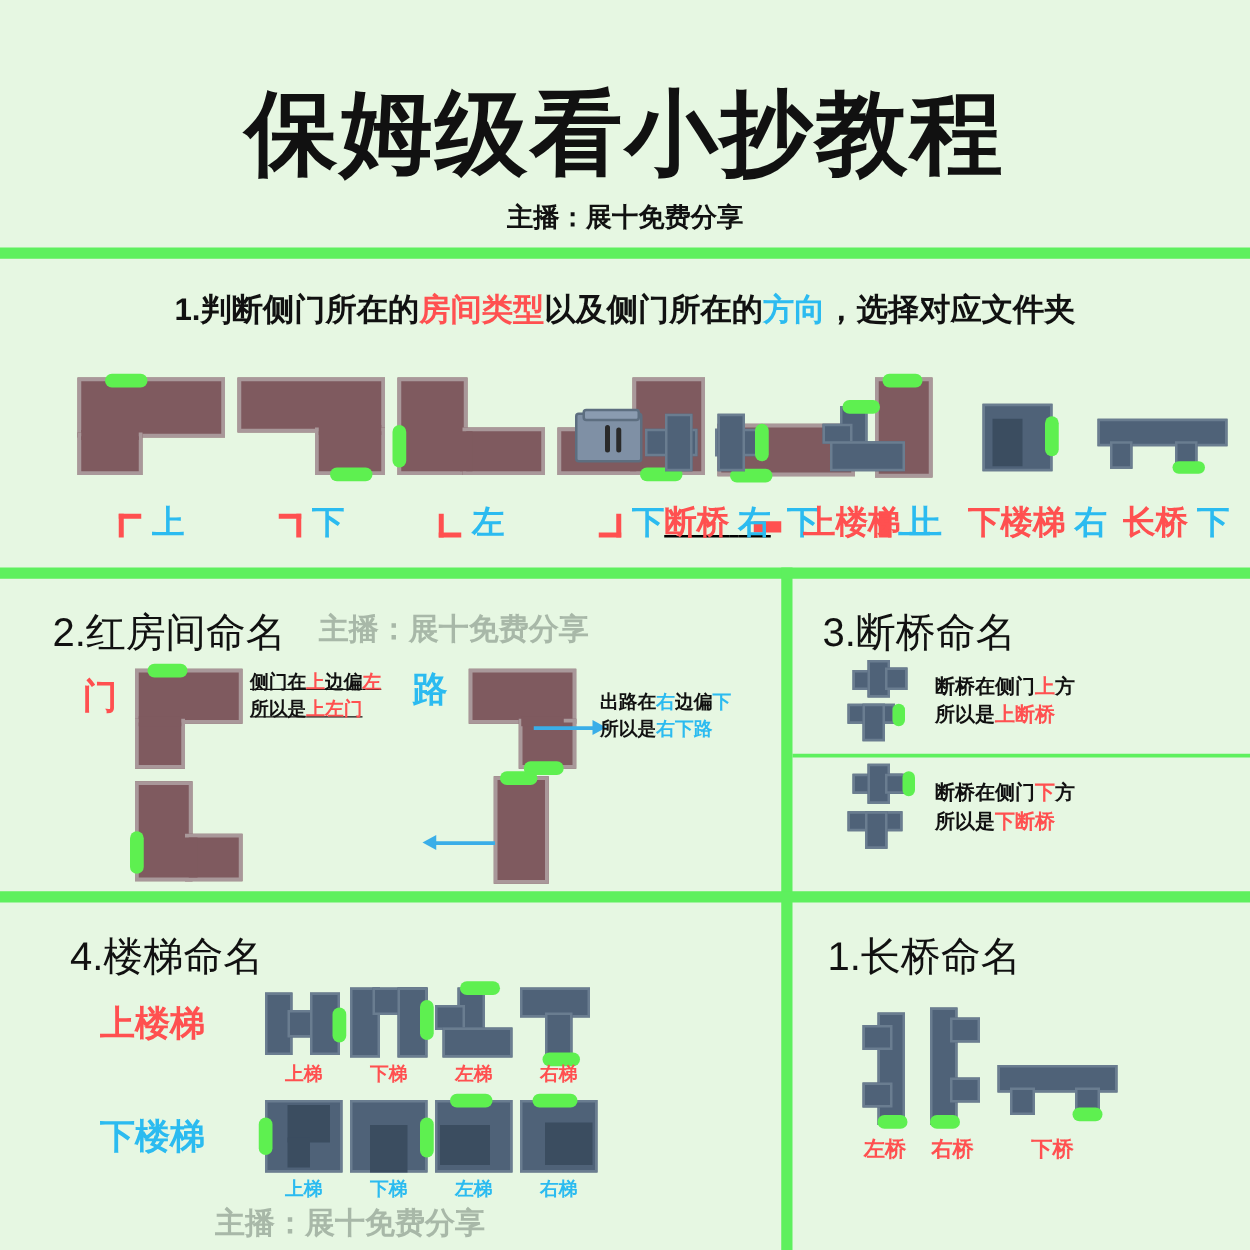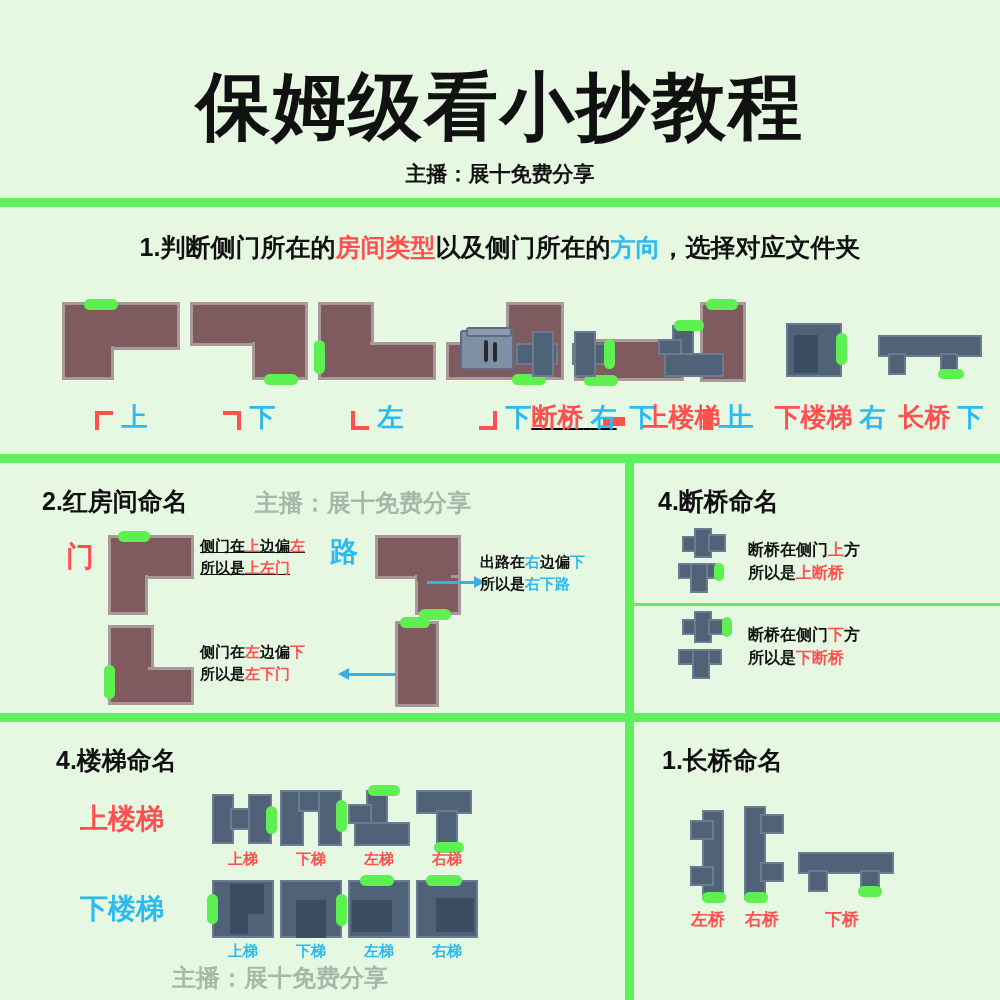--- a/index.html
+++ b/index.html
@@ -56,21 +56,21 @@
   
   .g{display:inline-block;vertical-align:middle;position:relative;width:22px;height:22px;margin-right:5px;}
   .g i{position:absolute;background:#ff5050;display:block;}
 
   
   .sec2{position:absolute;top:463px;left:0;width:625px;height:250px;}
   .sec3{position:absolute;top:463px;left:634px;width:366px;height:250px;}
   .sec4{position:absolute;top:722px;left:12px;width:625px;height:278px;}
   .sec5{position:absolute;top:722px;left:634px;width:366px;height:278px;}
   .sechead{
-    position:absolute;font-size:25px;font-weight:bold;color:#111;white-space:nowrap;text-align:right;
+    position:absolute;font-size:32px;font-weight:normal;color:#111;white-space:nowrap;text-align:right;
   }
   .wm{position:absolute;color:#a8b8a8;font-weight:bold;white-space:nowrap;}
   .bigtag{position:absolute;font-size:28px;font-weight:bold;white-space:nowrap;}
   .expl{position:absolute;font-size:15px;font-weight:bold;color:#111;line-height:1.45;white-space:nowrap;}
   .arrow{position:absolute;height:3px;background:#3aaee8;}
   .arrow:after{
     content:"";position:absolute;width:0;height:0;top:-5px;
     border-top:6px solid transparent;border-bottom:6px solid transparent;
   }
   .arrow.right:after{right:-10px;border-left:11px solid #3aaee8;}
@@ -225,24 +225,20 @@
       <span>侧门在</span><span class="red">上</span><span>边偏</span><span class="red">左</span><br>
       <span>所以是</span><span class="red">上左门</span>
     </div>
 
     <div class="shape" style="left:108px;top:162px;width:86px;height:80px;">
       <div class="blk room" style="left:0;top:0;width:46px;height:80px;"></div>
       <div class="blk room" style="left:40px;top:42px;width:46px;height:38px;"></div>
       <div class="blk roomj" style="left:40px;top:45px;width:10px;height:32px;"></div>
       <div class="doorv" style="left:-4px;top:40px;width:11px;height:34px;"></div>
     </div>
-    <div class="expl" style="left:200px;top:178px;">
-      <span>侧门在</span><span class="red">左</span><span>边偏</span><span class="red">下</span><br>
-      <span>所以是</span><span class="red">左下门</span>
-    </div>
 
     <div class="shape" style="left:375px;top:72px;width:86px;height:80px;">
       <div class="blk room" style="left:0;top:0;width:86px;height:44px;"></div>
       <div class="blk room" style="left:40px;top:40px;width:46px;height:40px;"></div>
       <div class="blk roomj" style="left:42px;top:38px;width:34px;height:8px;"></div>
       <div class="door" style="left:44px;top:74px;width:32px;height:11px;"></div>
     </div>
     <div class="arrow right" style="left:427px;top:118px;width:48px;"></div>
     <div class="expl" style="left:480px;top:88px;">
       <span>出路在</span><span class="blue">右</span><span>边偏</span><span class="blue">下</span><br>
@@ -250,21 +246,21 @@
     </div>
 
     <div class="shape" style="left:395px;top:158px;width:44px;height:86px;">
       <div class="blk room" style="left:0;top:0;width:44px;height:86px;"></div>
       <div class="door" style="left:5px;top:-4px;width:30px;height:11px;"></div>
     </div>
     <div class="arrow left" style="left:348px;top:210px;width:48px;"></div>
   </div>
 
   <div class="sec3">
-    <div class="sechead" style="left:24px;top:22px;">4.断桥命名</div>
+    <div class="sechead" style="left:24px;top:22px;">3.断桥命名</div>
     <div class="thin-hdiv" style="left:0;top:140px;width:366px;"></div>
 
     <div class="shape" style="left:48px;top:65px;width:50px;height:30px;">
       <div class="blk gray" style="left:0;top:8px;width:40px;height:16px;"></div>
       <div class="blk gray" style="left:12px;top:0;width:18px;height:30px;"></div>
       <div class="blk gray" style="left:26px;top:6px;width:18px;height:18px;"></div>
     </div>
     <div class="shape" style="left:44px;top:100px;width:56px;height:30px;">
       <div class="blk gray" style="left:0;top:0;width:38px;height:16px;"></div>
       <div class="blk gray" style="left:12px;top:0;width:18px;height:30px;"></div>

